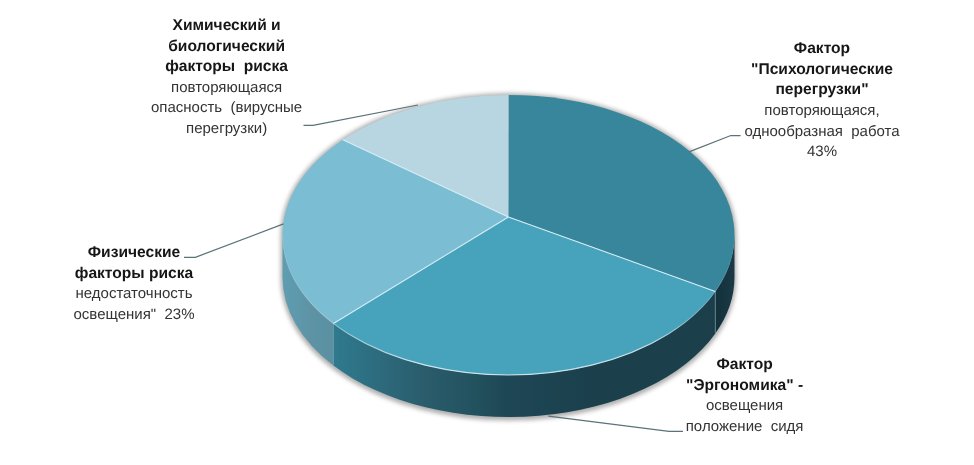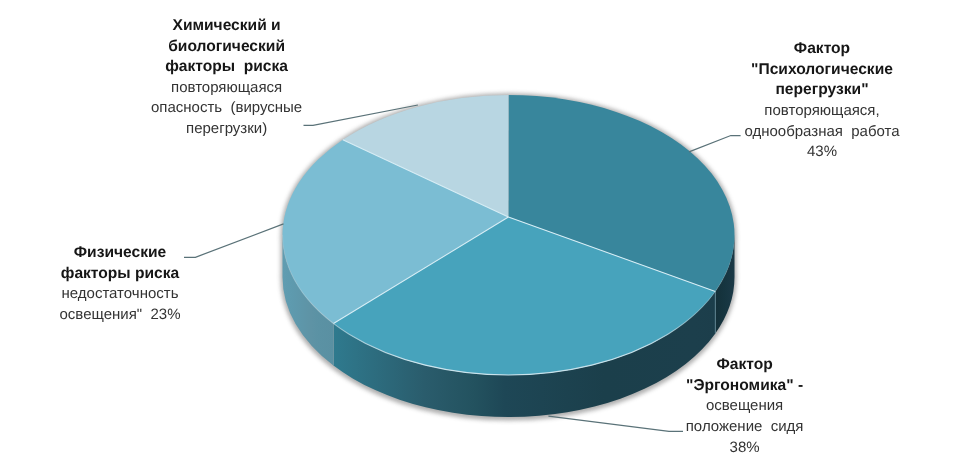--- a/index.html
+++ b/index.html
@@ -10,21 +10,21 @@
        text-rendering:geometricPrecision;}
   #stage{position:relative;width:974px;height:465px;background:#fff;}
   svg.pie{position:absolute;left:0;top:0;width:974px;height:465px;display:block;}
   .lbl{position:absolute;text-align:center;color:#333333;
        font-size:15.0px;line-height:20.6px;white-space:nowrap;
        transform:translateX(-50%);}
   .lbl div{white-space:pre;}
   .lbl .b{font-weight:bold;color:#161616;font-size:15.6px;}
   #lbl0{left:822px;top:39.2px;}
   #lbl1{left:744.6px;top:355.2px;}
-  #lbl2{left:120px;top:243.2px;}
+  #lbl2{left:134px;top:243.2px;}
   #lbl3{left:226.6px;top:16px;}
 </style>
 </head>
 <body>
 
 <div id="stage">
   <svg class="pie" viewBox="0 0 974 465" xmlns="http://www.w3.org/2000/svg">
       <defs>
         <filter id="shblur" x="-10%" y="-10%" width="120%" height="120%">
           <feGaussianBlur in="SourceGraphic" stdDeviation="1.9"></feGaussianBlur>
@@ -98,21 +98,20 @@
       <div class="b">перегрузки"</div>
       <div>повторяющаяся,</div>
       <div>однообразная  работа</div>
       <div>43%</div>
     </div>
   <div class="lbl" id="lbl1">
       <div class="b">Фактор</div>
       <div class="b">"Эргономика" -</div>
       <div>освещения</div>
       <div>положение  сидя</div>
-      <div>38%</div>
     </div>
   <div class="lbl" id="lbl2">
       <div class="b">Физические</div>
       <div class="b">факторы риска</div>
       <div>недостаточность</div>
       <div>освещения"  23%</div>
     </div>
   <div class="lbl" id="lbl3">
       <div class="b">Химический и</div>
       <div class="b">биологический</div>

